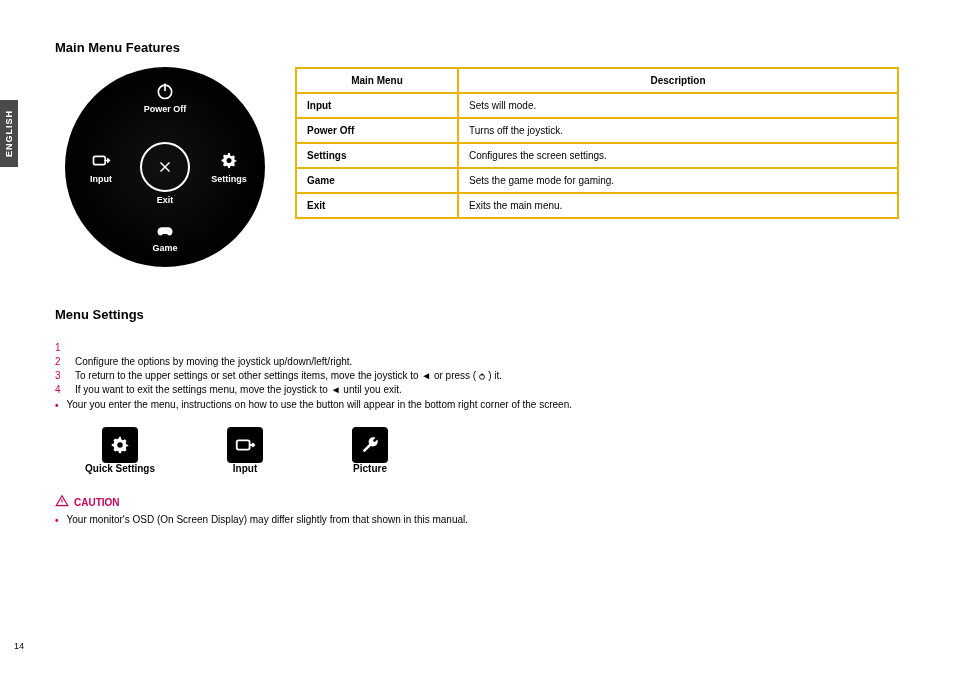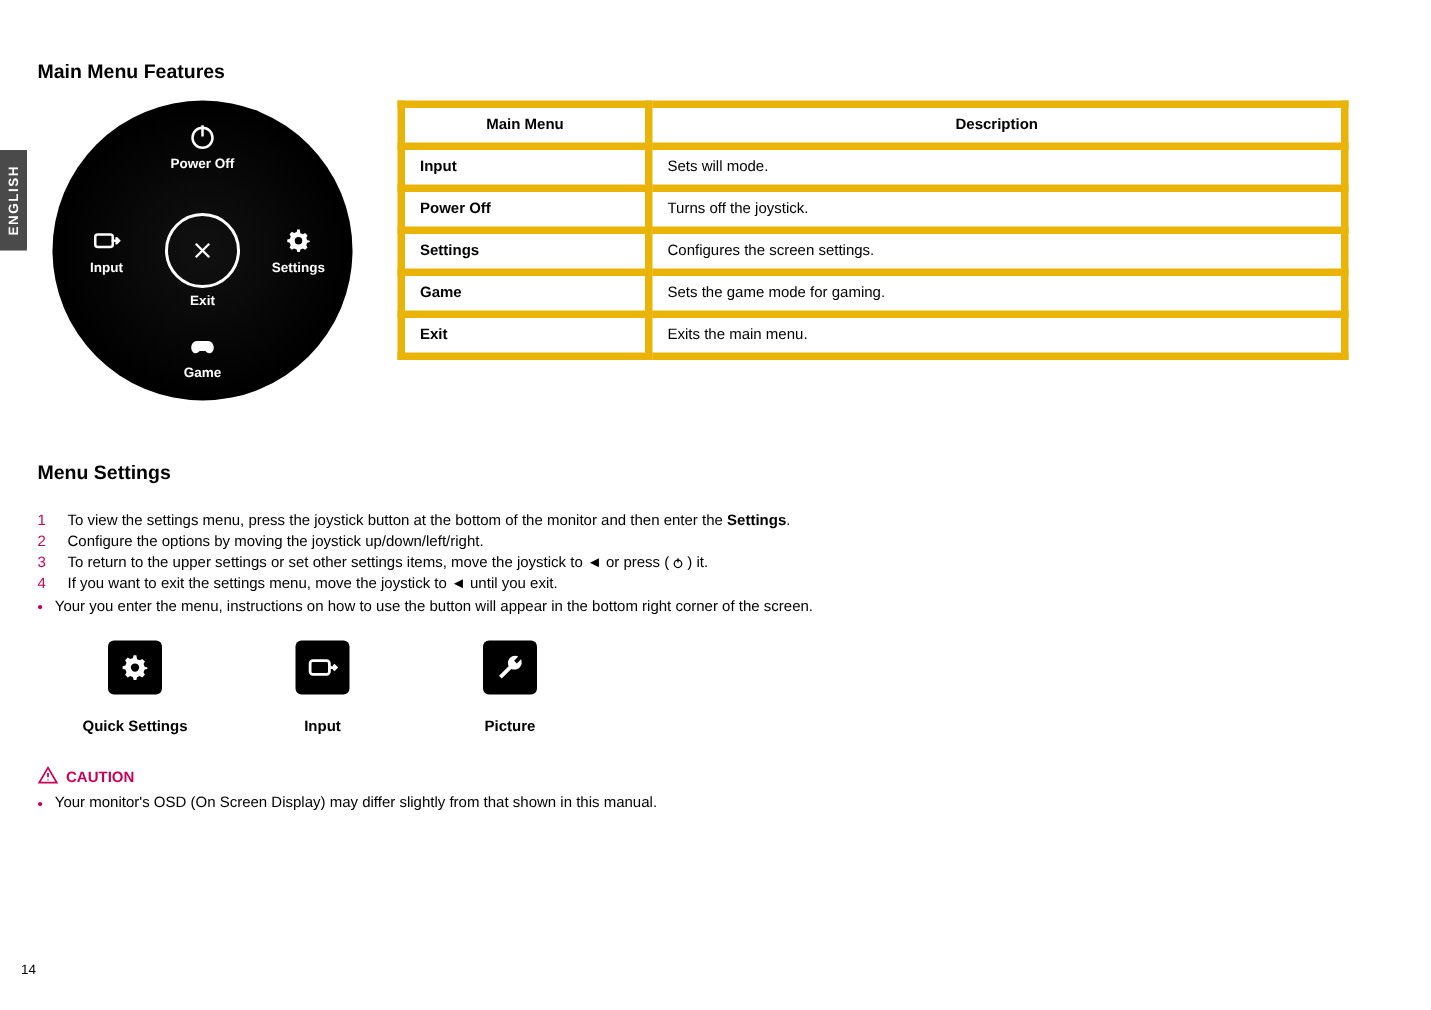--- a/index.html
+++ b/index.html
@@ -20,21 +20,21 @@
     background: #4a4a4a;
     color: #fff;
     font-weight: bold;
     font-size: 9px;
     padding: 10px 4px;
     writing-mode: vertical-rl;
     transform: rotate(180deg);
     letter-spacing: 1px;
   }
   .page {
-    padding: 40px 55px 0 25px;
+    padding: 40px 55px 0 55px;
     box-sizing: border-box;
   }
   h2.section-title {
     font-size: 13px;
     font-weight: bold;
     margin: 0 0 12px 0;
   }
   .top-row {
     display: flex;
     gap: 20px;
@@ -85,21 +85,21 @@
     transform:translateX(-50%);
     font-size:9px;
   }
   .circle svg { fill:none; stroke:#fff; stroke-width:2; }
   table.menu-table {
     border-collapse: collapse;
     flex: 1;
     font-size: 10px;
   }
   table.menu-table th, table.menu-table td {
-    border: 5px solid #eab308;
+    border: 2px solid #eab308;
     padding: 6px 10px;
     vertical-align: middle;
   }
   table.menu-table th {
     text-align: center;
     font-weight: bold;
     background:#fff;
   }
   table.menu-table td.col1 {
     font-weight: bold;
@@ -134,21 +134,21 @@
     display:flex;
     gap:55px;
     margin: 15px 0 20px 30px;
   }
   .icon-row .icon-item {
     display:flex;
     flex-direction:column;
     align-items:center;
     font-size:10px;
     font-weight:bold;
-    gap:16px;
+    gap:0;
     width:70px;
   }
   .icon-box {
     width:36px; height:36px;
     background:#000;
     border-radius:4px;
     display:flex;
     align-items:center;
     justify-content:center;
   }
@@ -261,21 +261,20 @@
       </tbody>
     </table>
   </div>
 
   <div class="menu-settings">
     <h2 class="section-title">Menu Settings</h2>
 
     <ol class="steps">
       <li>
         <span class="num">1</span>
-        <span><span>To view the settings menu, press the joystick button at the bottom of the monitor and then enter the </span><b>Settings</b><span>.</span></span>
       </li>
       <li>
         <span class="num">2</span>
         <span>Configure the options by moving the joystick up/down/left/right.</span>
       </li>
       <li>
         <span class="num">3</span>
         <span><span>To return to the upper settings or set other settings items, move the joystick to ◄ or press (</span><svg class="inline-icon" viewBox="0 0 24 24" style="stroke:#000;fill:none;stroke-width:2;">
               <circle cx="12" cy="14" r="6"></circle>
               <line x1="12" y1="5" x2="12" y2="12"></line>

